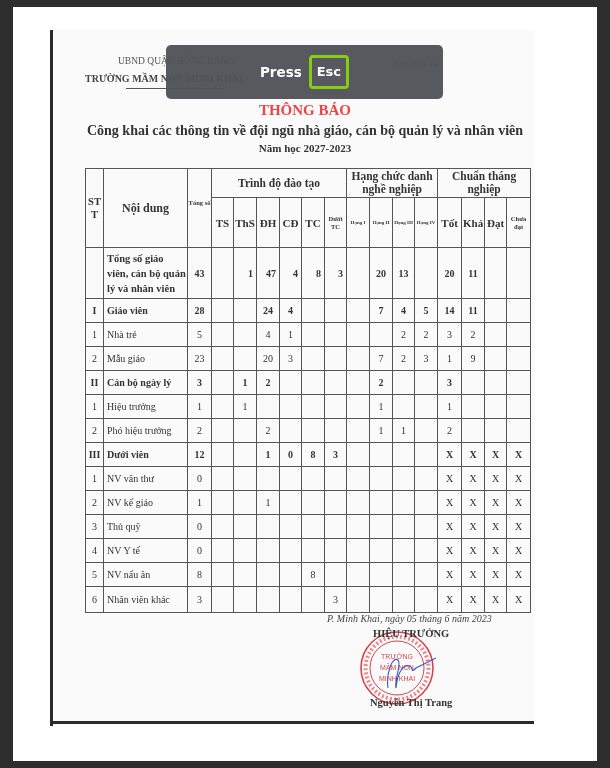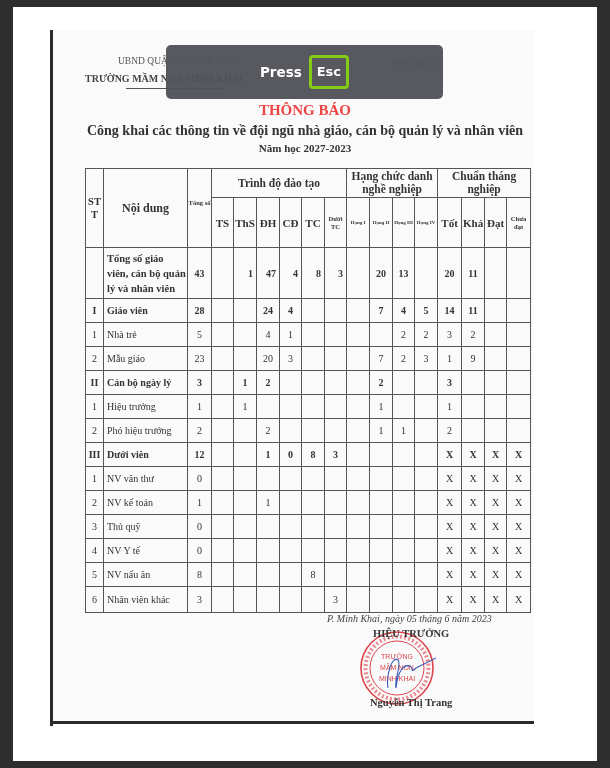--- a/index.html
+++ b/index.html
@@ -311,21 +311,21 @@
         <td></td>
         <td></td>
         <td></td>
         <td class="xcell">X</td>
         <td class="xcell">X</td>
         <td class="xcell">X</td>
         <td class="xcell">X</td>
       </tr>
       <tr style="height: 24px;">
         <td>2</td>
-        <td class="label">NV kế toán</td>
+        <td class="label">NV kế giáo</td>
         <td>1</td>
         <td></td>
         <td></td>
         <td>1</td>
         <td></td>
         <td></td>
         <td></td>
         <td></td>
         <td></td>
         <td></td>

